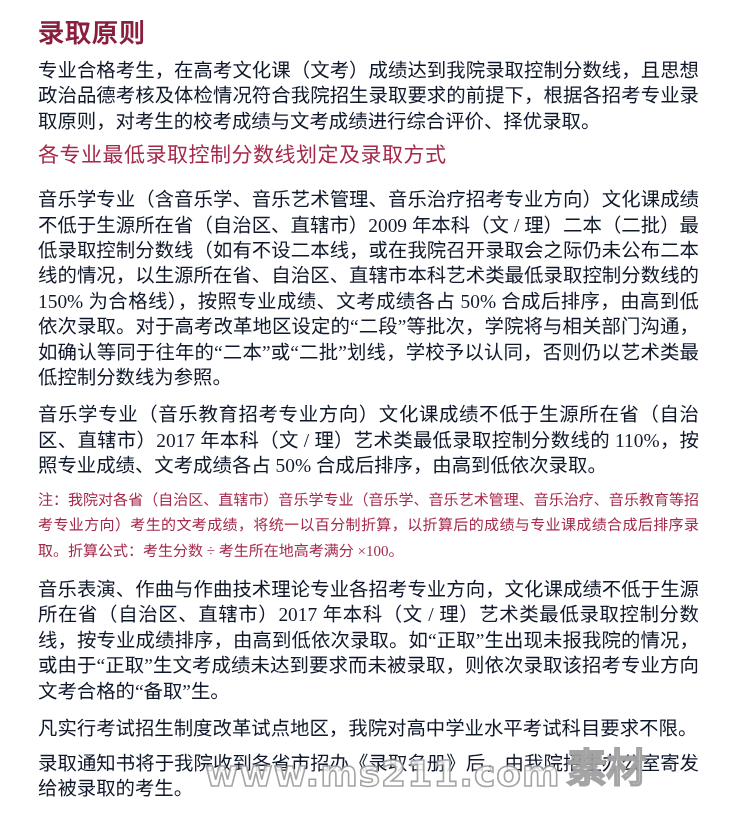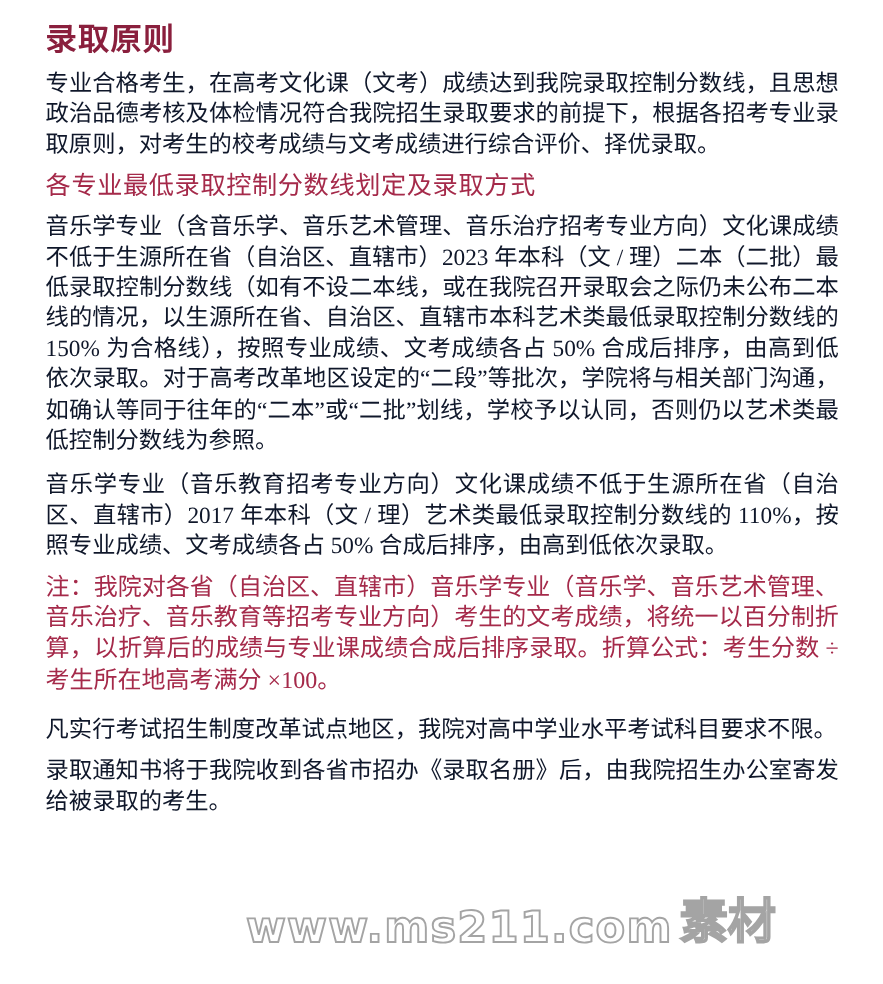--- a/index.html
+++ b/index.html
@@ -32,30 +32,30 @@
   }
   .body-para {
     margin: 0 0 9px 0;
     font-size: 19.4px;
     line-height: 25.4px;
     text-align: justify;
     text-justify: inter-ideograph;
     color: #0f172a;
   }
   .doc-subheading {
-    margin: 2px 0 10px 0;
+    margin: 2px 0 20px 0;
     font-size: 21px;
     line-height: 24px;
     font-weight: normal;
     color: #a52a4a;
     letter-spacing: 0.5px;
   }
   .note-para {
     margin: 3px 0 12px 0;
-    font-size: 20px;
+    font-size: 15px;
     line-height: 25.8px;
     text-align: justify;
     text-justify: inter-ideograph;
     color: #a52a4a;
   }
   .gap-sm { height: 3px; }
   .watermark {
     position: absolute;
     left: 205px;
     top: 736px;
@@ -86,28 +86,29 @@
 </head>
 <body>
 
 <article class="doc">
   <h1 class="doc-heading">录取原则</h1>
 
   <p class="body-para">专业合格考生，在高考文化课（文考）成绩达到我院录取控制分数线，且思想政治品德考核及体检情况符合我院招生录取要求的前提下，根据各招考专业录取原则，对考生的校考成绩与文考成绩进行综合评价、择优录取。</p>
 
   <h2 class="doc-subheading">各专业最低录取控制分数线划定及录取方式</h2>
 
-  <p class="body-para">音乐学专业（含音乐学、音乐艺术管理、音乐治疗招考专业方向）文化课成绩不低于生源所在省（自治区、直辖市）2023 年本科（文 / 理）二本（二批）最低录取控制分数线（如有不设二本线，或在我院召开录取会之际仍未公布二本线的情况，以生源所在省、自治区、直辖市本科艺术类最低录取控制分数线的 150% 为合格线），按照专业成绩、文考成绩各占 50% 合成后排序，由高到低依次录取。对于高考改革地区设定的“二段”等批次，学院将与相关部门沟通，如确认等同于往年的“二本”或“二批”划线，学校予以认同，否则仍以艺术类最低控制分数线为参照。</p>
+  <p class="body-para">音乐学专业（含音乐学、音乐艺术管理、音乐治疗招考专业方向）文化课成绩不低于生源所在省（自治区、直辖市）2009 年本科（文 / 理）二本（二批）最低录取控制分数线（如有不设二本线，或在我院召开录取会之际仍未公布二本线的情况，以生源所在省、自治区、直辖市本科艺术类最低录取控制分数线的 150% 为合格线），按照专业成绩、文考成绩各占 50% 合成后排序，由高到低依次录取。对于高考改革地区设定的“二段”等批次，学院将与相关部门沟通，如确认等同于往年的“二本”或“二批”划线，学校予以认同，否则仍以艺术类最低控制分数线为参照。</p>
 
   <div class="gap-sm"></div>
 
   <p class="body-para">音乐学专业（音乐教育招考专业方向）文化课成绩不低于生源所在省（自治区、直辖市）2017 年本科（文 / 理）艺术类最低录取控制分数线的 110%，按照专业成绩、文考成绩各占 50% 合成后排序，由高到低依次录取。</p>
 
   <p class="note-para">注：我院对各省（自治区、直辖市）音乐学专业（音乐学、音乐艺术管理、音乐治疗、音乐教育等招考专业方向）考生的文考成绩，将统一以百分制折算，以折算后的成绩与专业课成绩合成后排序录取。折算公式：考生分数 ÷ 考生所在地高考满分 ×100。</p>
 
+  <p class="body-para">音乐表演、作曲与作曲技术理论专业各招考专业方向，文化课成绩不低于生源所在省（自治区、直辖市）2017 年本科（文 / 理）艺术类最低录取控制分数线，按专业成绩排序，由高到低依次录取。如“正取”生出现未报我院的情况，或由于“正取”生文考成绩未达到要求而未被录取，则依次录取该招考专业方向文考合格的“备取”生。</p>
 
   <div class="gap-sm"></div>
 
   <p class="body-para">凡实行考试招生制度改革试点地区，我院对高中学业水平考试科目要求不限。</p>
 
   <p class="body-para">录取通知书将于我院收到各省市招办《录取名册》后，由我院招生办公室寄发给被录取的考生。</p>
 </article>
 
 <div class="watermark">
   <span class="wm-url">www.ms211.com</span>

